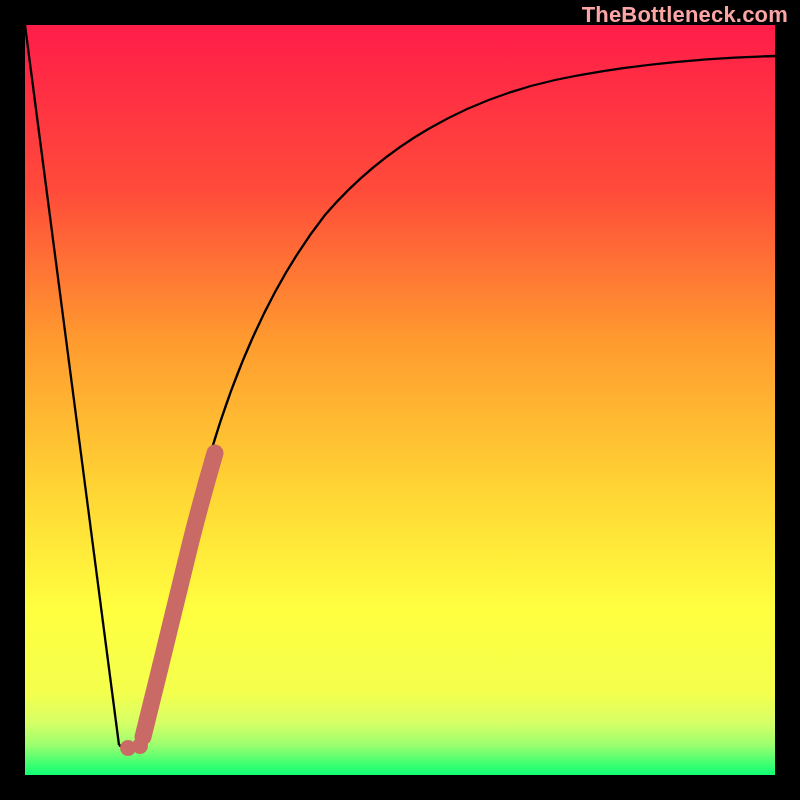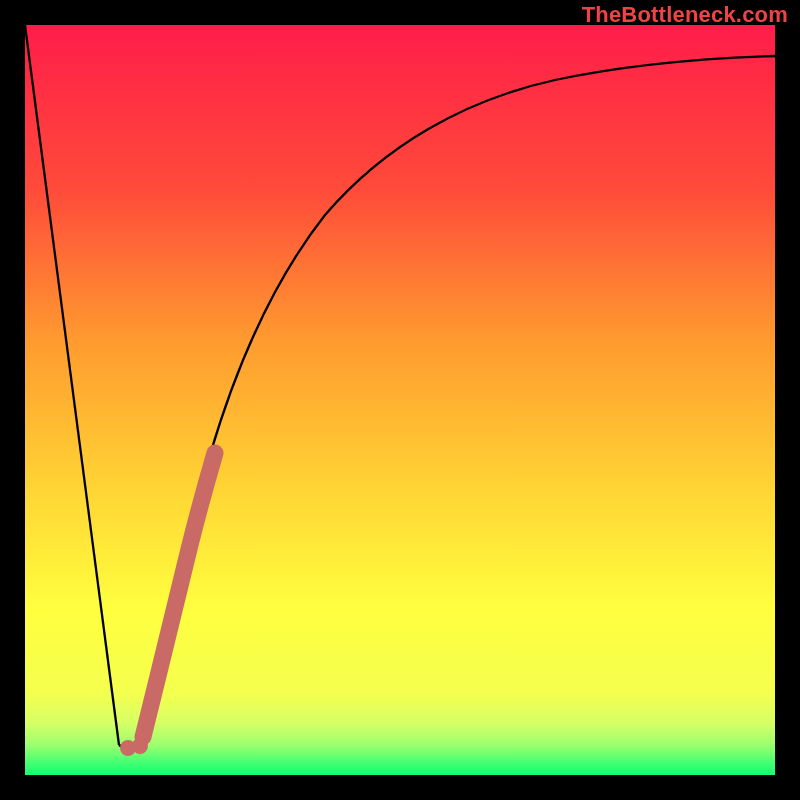--- a/index.html
+++ b/index.html
@@ -27,21 +27,21 @@
   }
   .plot-svg {
     display: block;
     width: 750px;
     height: 750px;
   }
   .watermark {
     position: absolute;
     top: 2px;
     right: 12px;
-    color: #ef4444;
+    color: #fca5a5;
     font-size: 22px;
     font-weight: bold;
     letter-spacing: 0.2px;
     user-select: none;
   }
 </style>
 </head>
 <body>
 
 <div class="frame">

